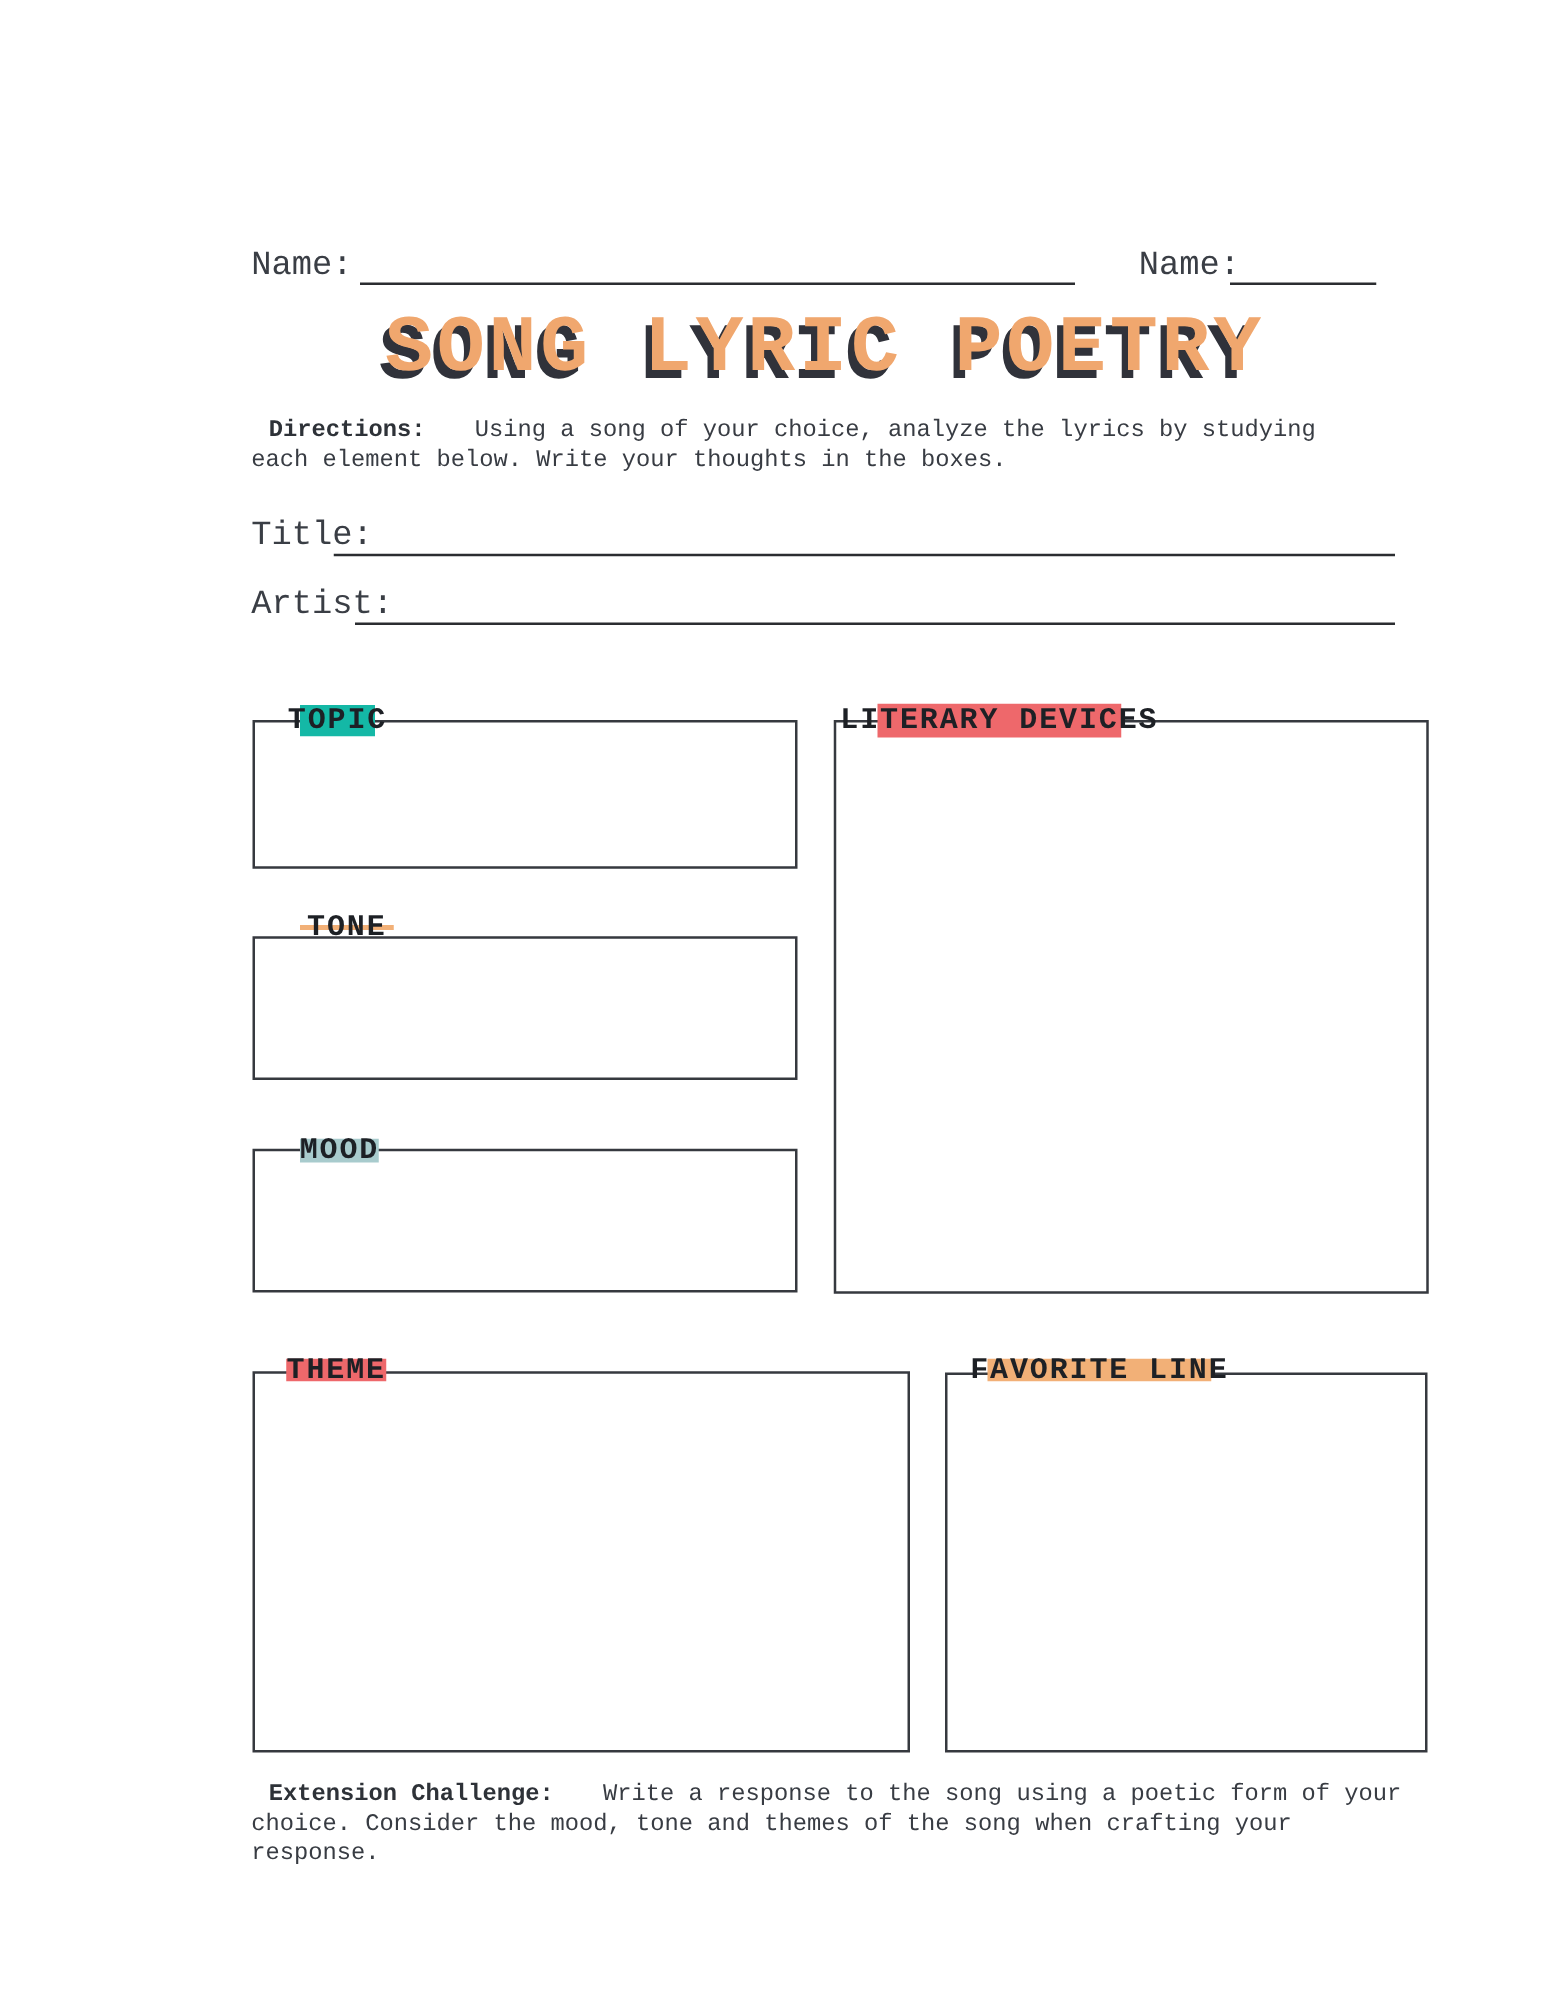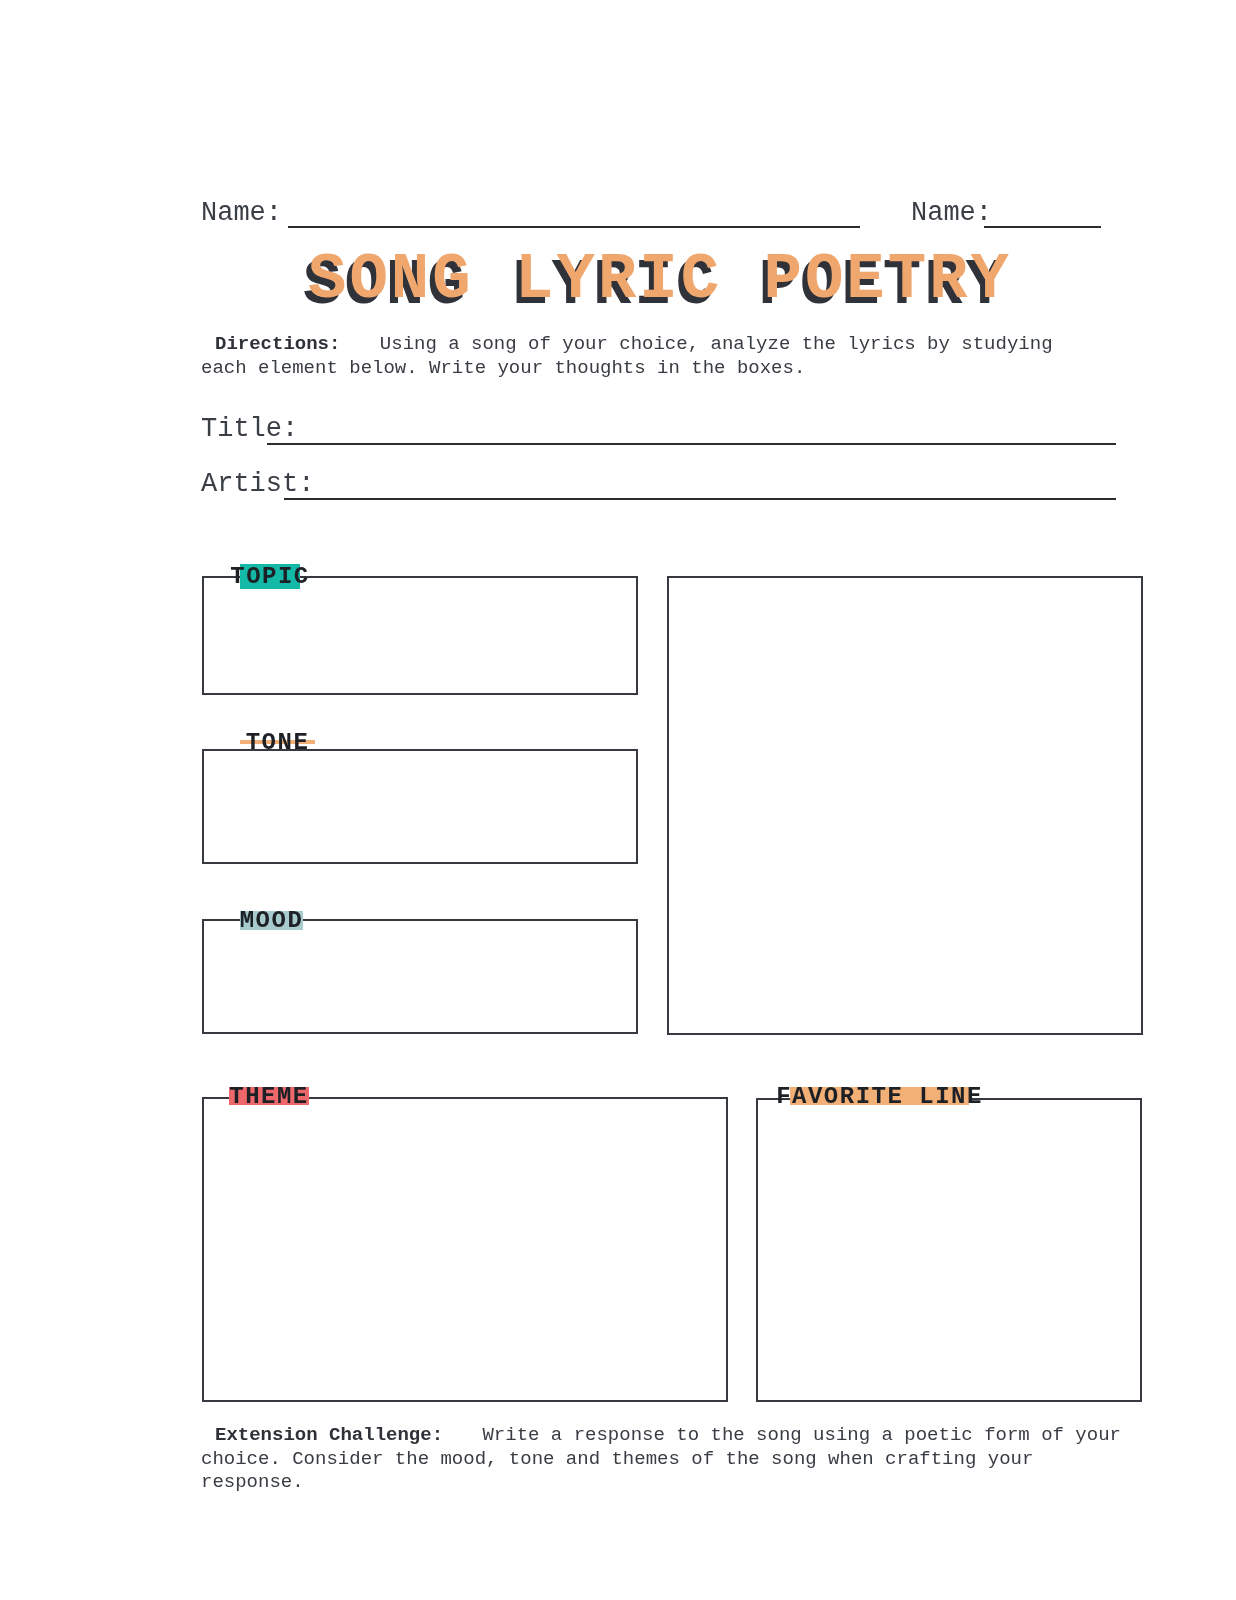--- a/index.html
+++ b/index.html
@@ -74,20 +74,23 @@
   <div class="blank-line" style="left:211px; top:387px; width:849px;"></div>
 
   <span class="field-label" style="left:145px; top:413px;">Artist:</span>
   <div class="blank-line" style="left:228px; top:442px; width:832px;"></div>
 
   <div class="tag" style="left:170px; top:494px; width:88px; height:53px;">
       <span style="position: absolute; inset: 0px; display: flex; align-items: center; justify-content: center; background-color: #14b8a6;">TOPIC</span>
     </div>
   <div class="answer-box" style="left:146px; top:520px; width:436px; height:119px;"></div>
 
+  <div class="tag" style="left:632px; top:493px; width:223px; height:55px;">
+      <span style="position: absolute; inset: 0px; display: flex; align-items: center; justify-content: center; background-color: rgb(238, 104, 107);">LITERARY DEVICES</span>
+    </div>
   <div class="answer-box" style="left:611px; top:520px; width:476px; height:459px;"></div>
 
   <div class="tag" style="left:170px; top:670px; width:103px; height:32px;">
       <span style="position: absolute; inset: 0px; display: flex; align-items: center; justify-content: center; background-color: rgb(242, 176, 119);">TONE</span>
     </div>
   <div class="answer-box" style="left:146px; top:693px; width:436px; height:115px;"></div>
 
   <div class="tag" style="left:170px; top:841px; width:91px; height:47px;padding-left:28px;">
       <span style="position: absolute; inset: 0px; display: flex; align-items: center; justify-content: center; background-color: rgb(168, 203, 205);">MOOD</span>
     </div>

